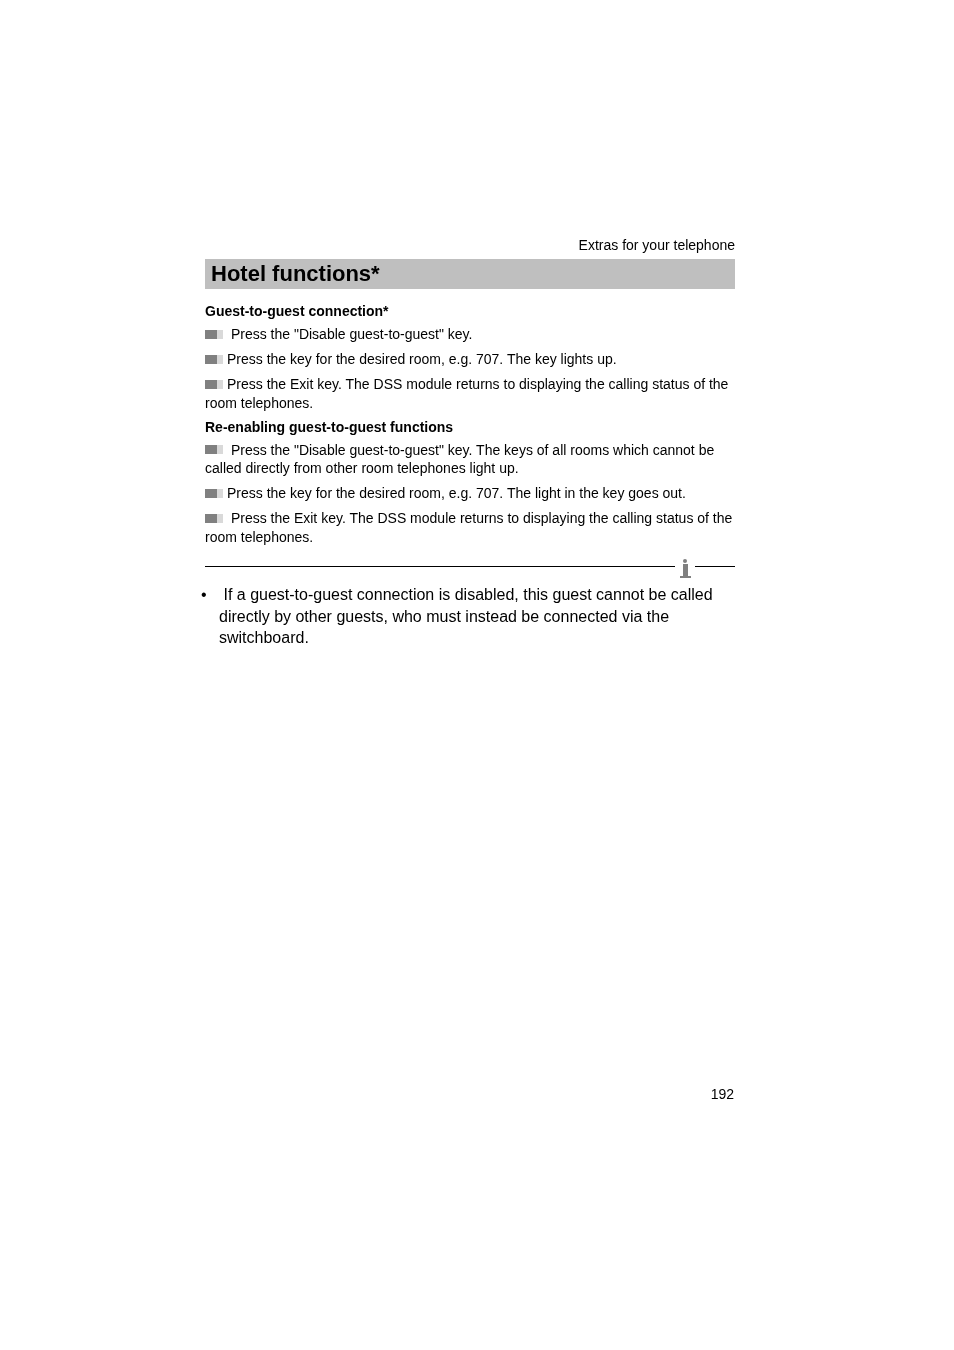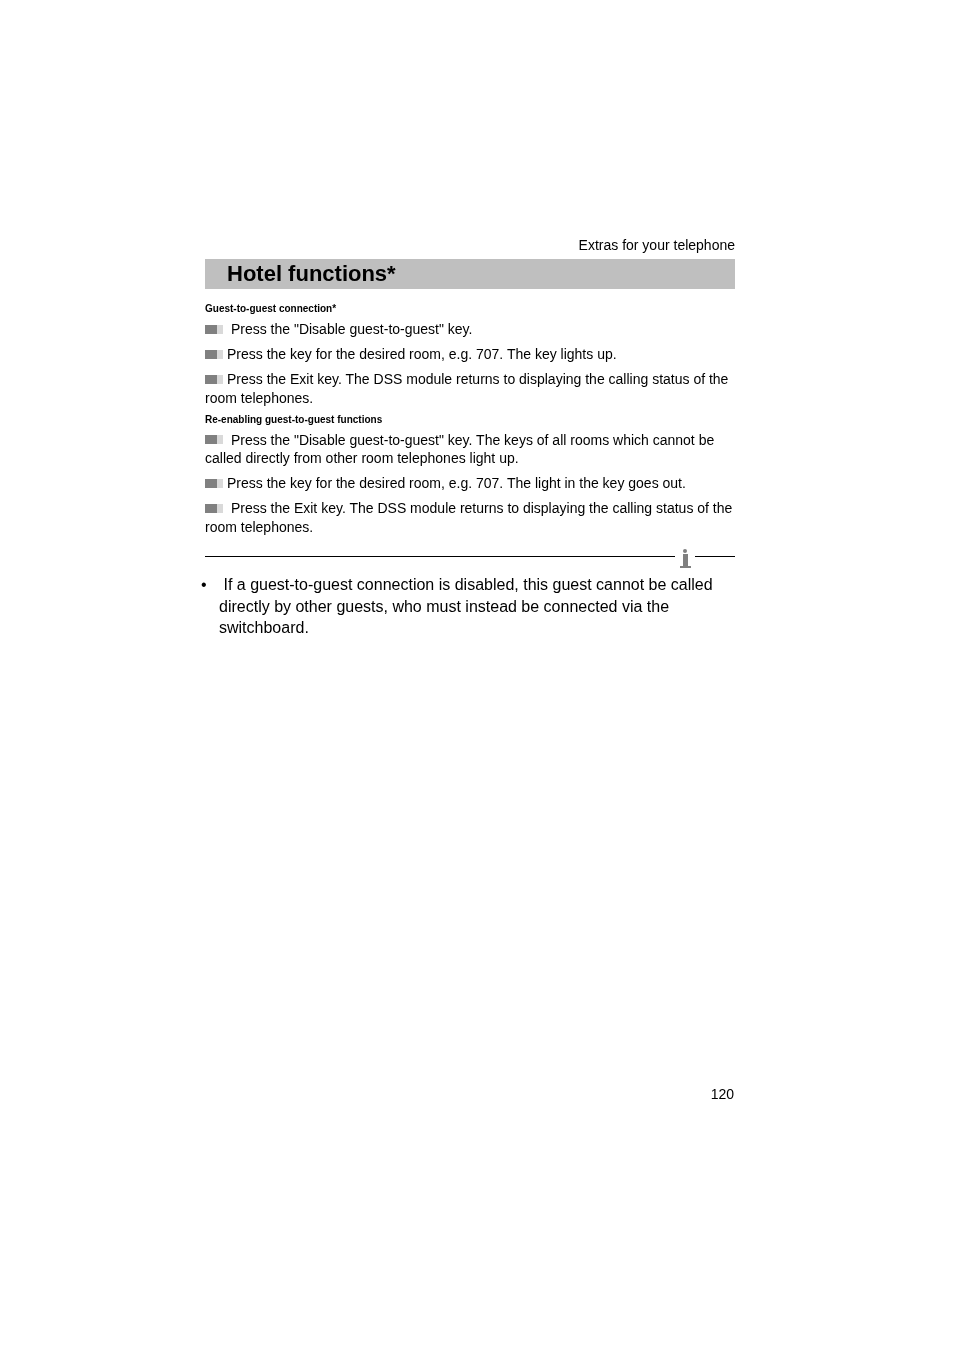--- a/index.html
+++ b/index.html
@@ -22,31 +22,31 @@
     top: 237px;
     width: 530px;
   }
   .header-line {
     font-size: 14px;
     text-align: right;
     margin-bottom: 6px;
   }
   .title-bar {
     background: #bfbfbf;
-    padding: 2px 6px 2px 22px;
+    padding: 2px 6px 2px 6px;
     margin-bottom: 14px;
   }
   .title-bar h1 {
     margin: 0;
     font-size: 22px;
     font-weight: bold;
   }
   .bold {
     font-weight: bold;
-    font-size: 10px;
+    font-size: 14px;
     margin: 4px 0 4px 0;
   }
   .action {
     font-size: 14px;
     margin: 6px 0;
     line-height: 1.35;
   }
   .key-icon {
     display: inline-block;
     width: 18px;
@@ -182,14 +182,14 @@
       <div class="lineR"></div>
     </div>
 
     <div class="note">
       <span class="bullet">•</span>
       <span>If a guest-to-guest connection is disabled, this guest cannot be called directly by other guests, who must instead be connected via the switchboard.</span>
     </div>
 
   </div>
 
-  <div class="page-number">120</div>
+  <div class="page-number">192</div>
 </div>
 
 </body></html>

